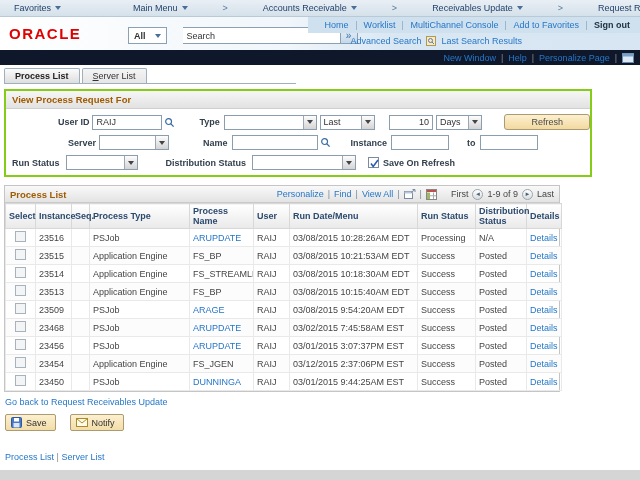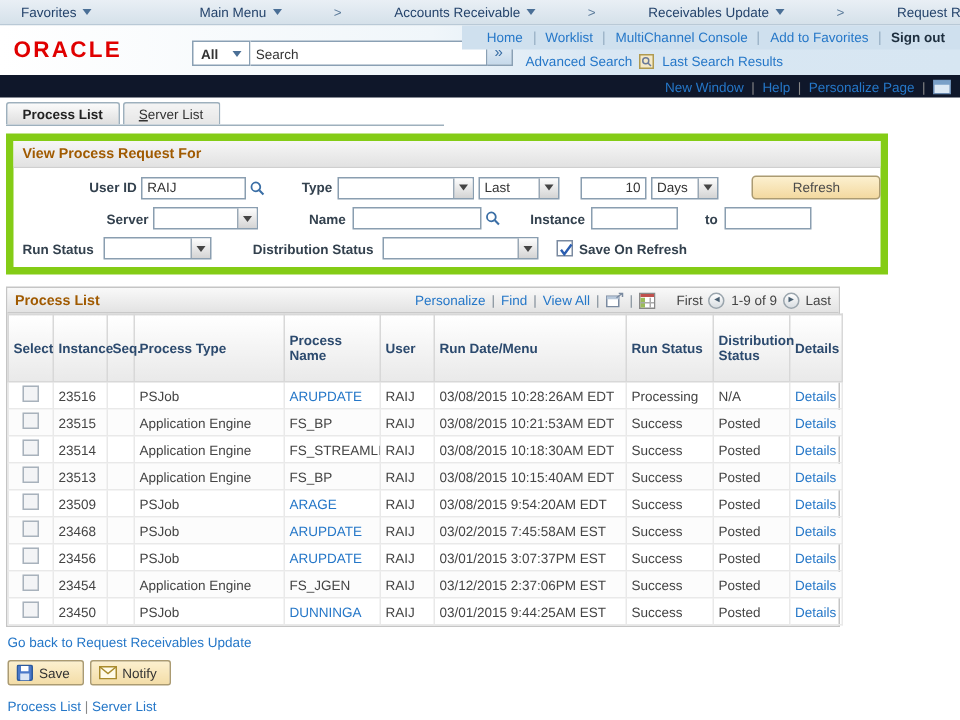--- a/index.html
+++ b/index.html
@@ -15,21 +15,21 @@
   .caret { width:0; height:0; border-left:3px solid transparent; border-right:3px solid transparent; border-top:4px solid #4a6f96; }
   .vsep { width:1px; height:11px; background:#aabfd0; margin:0 4px; }
   .csep { color:#5a7a9a; margin:0 3px; font-size:9px; }
 
   
   .header { height:33px; flex:0 0 33px; position:relative;
     background:linear-gradient(90deg,#ffffff 0%,#f0f6fa 45%,#d9e7f3 62%,#d7e6f2 100%); }
   .logo { position:absolute; left:9px; top:8px; color:#e00000; font-size:15px; font-weight:bold; letter-spacing:1.5px; }
   .searchbar { position:absolute; left:128px; top:10px; display:flex; height:17px; align-items:stretch; }
   .scope { display:flex; align-items:center; gap:9px; padding:0 5px; border:1px solid #8aa0b4; background:#fff; font-weight:bold; color:#333; }
-  .searchinput { width:158px; border:1px solid #8aa0b4; border-left:none; padding:0 4px; font-size:9px; color:#333; outline:none; font-family:"Liberation Sans",sans-serif; }
+  .searchinput { width:158px; border:1px solid #8aa0b4; border-left:none; padding:0 4px; font-size:9px; color:#333; outline:none; font-family:"Liberation Sans",sans-serif;margin-left:16px; }
   .gobtn { width:17px; border:1px solid #8aa0b4; border-left:none; background:linear-gradient(#e6eff7,#c6d9ea);
     color:#3a6ea5; display:flex; align-items:center; justify-content:center; font-size:10px; cursor:pointer; }
   .hdr-links { position:absolute; right:0; top:0; height:16px; display:flex; align-items:center;
     background:#cfe0ee; padding:0 10px; color:#1b4f86; }
   .hdr-links .lnk { margin:0 7px; }
   .hdr-links .divider { width:1px; height:9px; background:#9fb6ca; }
   .signout { font-weight:bold; color:#1d2e3e; margin-left:7px; }
   .hdr-sub { position:absolute; right:118px; top:19px; display:flex; align-items:center; gap:5px; color:#1b4f86; }
 
   .lnk { color:#2577c8; text-decoration:none; cursor:pointer; }
@@ -43,21 +43,21 @@
   .tabs { display:flex; align-items:flex-end; padding:3px 0 0 4px; height:18px; flex:0 0 18px; }
   .tab { border:1px solid #9eb0bd; border-bottom:none; border-radius:2px 2px 0 0; padding:2px 10px 2px;
     font-size:9px; margin-right:2px; cursor:pointer; }
   .tab.active { background:linear-gradient(#fbfbfb,#dedede); font-weight:bold; color:#222; }
   .tab.inactive { background:linear-gradient(#f4f4f4,#e6e6e6); color:#333; }
   .tab span { display:block; }
   .tab.inactive span::first-letter { text-decoration:underline; }
   .tabline { height:1px; background:#9eb0bd; width:292px; margin-left:4px; flex:0 0 1px; }
 
   
-  .groupbox { margin:5px 0 0 4px; width:588px; border:5px solid #84cc16; background:#fff; }
+  .groupbox { margin:5px 0 0 4px; width:588px; border:2px solid #84cc16; background:#fff; }
   .groupbox-hd { background:linear-gradient(#f6f6f6,#e2e2e2); border-bottom:1px solid #cfcfcf;
     color:#a05a00; font-weight:bold; font-size:9.5px; padding:3px 6px; }
   .frow { display:flex; align-items:center; margin:5px 0; white-space:nowrap; }
   .flabel { font-weight:bold; color:#33414e; }
   .lab-r { text-align:right; }
   .tbox { height:15px; border:1px solid #8a9eb0; font-size:9px; padding:0 3px; color:#333;
     font-family:"Liberation Sans",sans-serif; outline:none; }
   .sel { display:inline-flex; height:15px; border:1px solid #8a9eb0; background:#fff; align-items:stretch; cursor:default; }
   .sel .val { flex:1; padding:1px 3px; color:#333; overflow:hidden; }
   .sel .btn { width:13px; background:linear-gradient(#fdfdfd,#d4d4d4); border-left:1px solid #9aa8b5;
@@ -75,28 +75,28 @@
   .grid-titlebar { display:flex; justify-content:space-between; align-items:center;
     background:linear-gradient(#f9f9f9,#e3e3e3); border-bottom:1px solid #c9c9c9; padding:2px 5px; height:17px; }
   .grid-title { color:#a05a00; font-weight:bold; font-size:9.5px; }
   .grid-tools { display:flex; align-items:center; gap:4px; color:#7d8a96; }
   .pagerbtn { width:11px; height:11px; border:1px solid #9aa5ad; border-radius:50%;
     background:linear-gradient(#ffffff,#d8dde1); display:inline-flex; align-items:center; justify-content:center;
     font-size:6px; color:#4a6072; cursor:pointer; }
   .pgtext { color:#444; }
   table { border-collapse:collapse; table-layout:fixed; width:100%; }
   th { background:linear-gradient(#ffffff,#e9e9e9); color:#2c4a6e; font-weight:bold; text-align:left;
-    padding:12px 3px; border:1px solid #d8d8d8; font-size:9px; line-height:10px; }
+    padding:2px 3px; border:1px solid #d8d8d8; font-size:9px; line-height:10px; }
   td { padding:2px 3px; border:1px solid #e9e9e9; height:15px; color:#444; white-space:nowrap; overflow:hidden; }
   .td-c { text-align:center; }
   tr.datarow:nth-child(even) td { background:#fcfcfc; }
 
   
   .goback { margin:5px 0 0 5px; }
-  .btnrow { display:flex; gap:4px; margin:7px 0 0 5px; }
+  .btnrow { display:flex; gap:14px; margin:7px 0 12px 5px; }
   .psbtn { display:flex; align-items:center; gap:4px; background:linear-gradient(#fcf0cf,#f3dda8);
     border:1px solid #ab9b72; border-radius:2px; padding:2px 8px 2px 5px; font-size:9px; color:#333; cursor:pointer; }
   .bottomlinks { margin:9px 0 0 5px; }
 
   .graystrip { flex:1; background:#d5d5d5; margin-top:8px; }
 </style>
 </head>
 <body>
 
 <div class="page">

